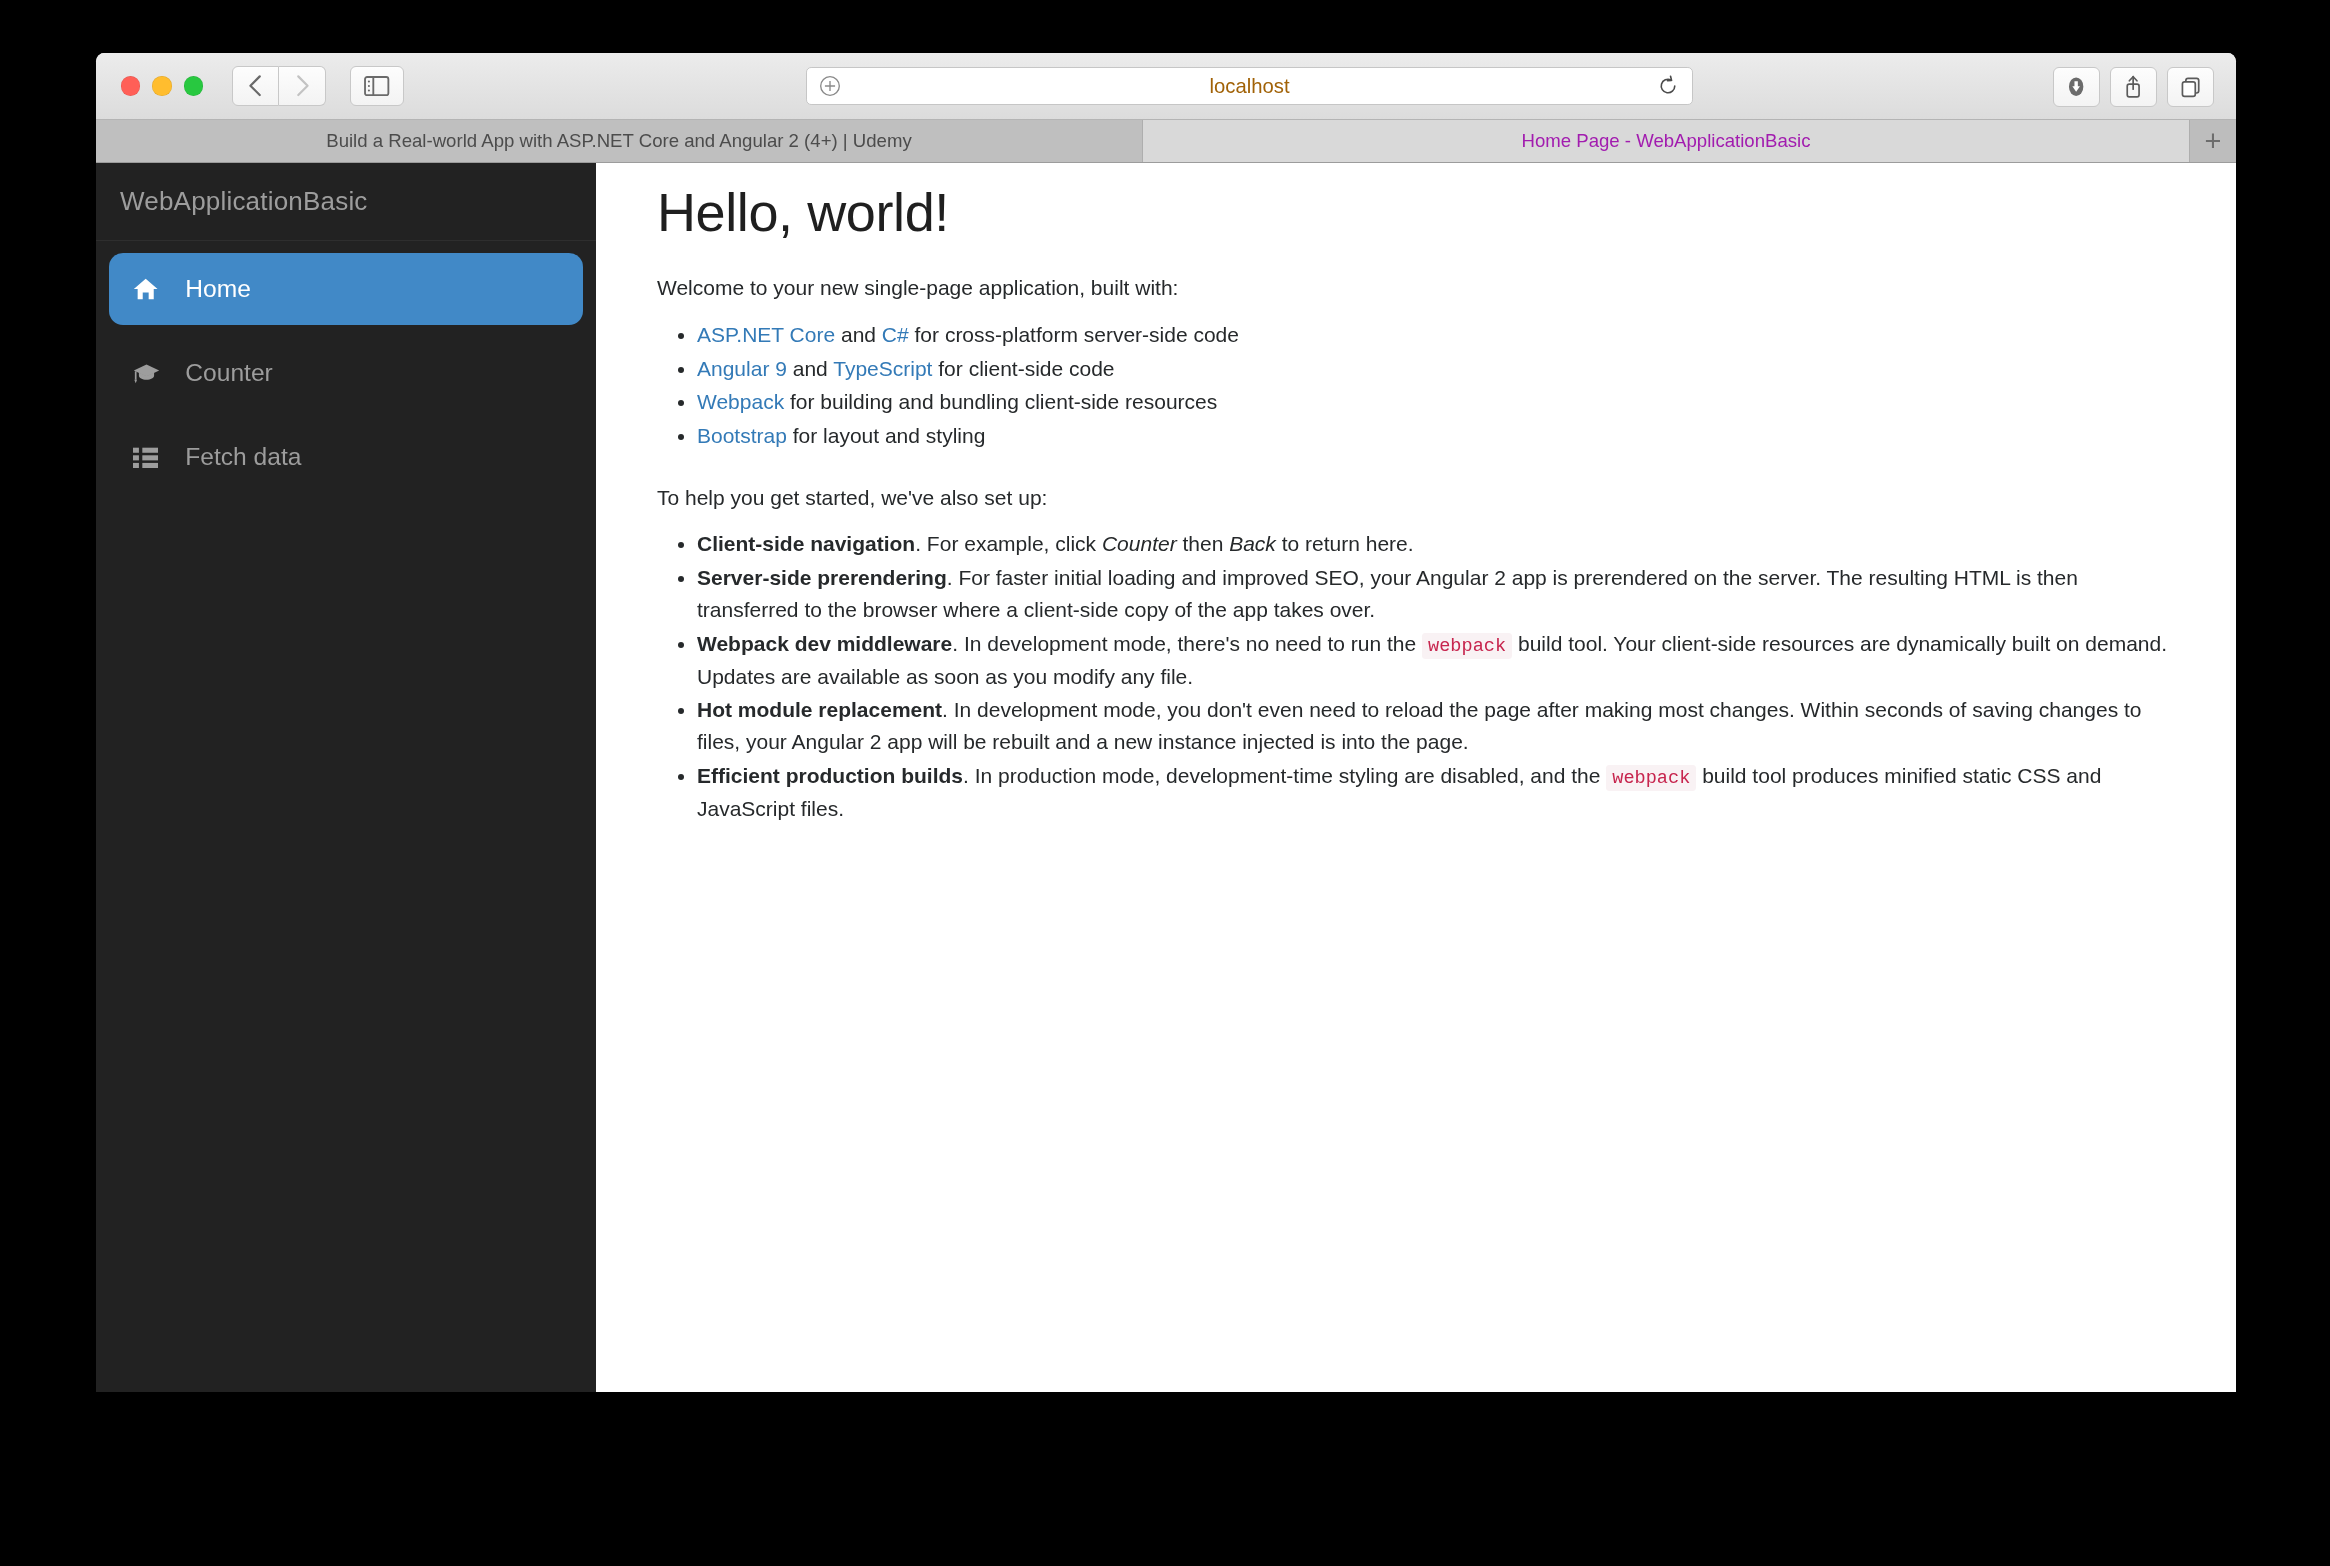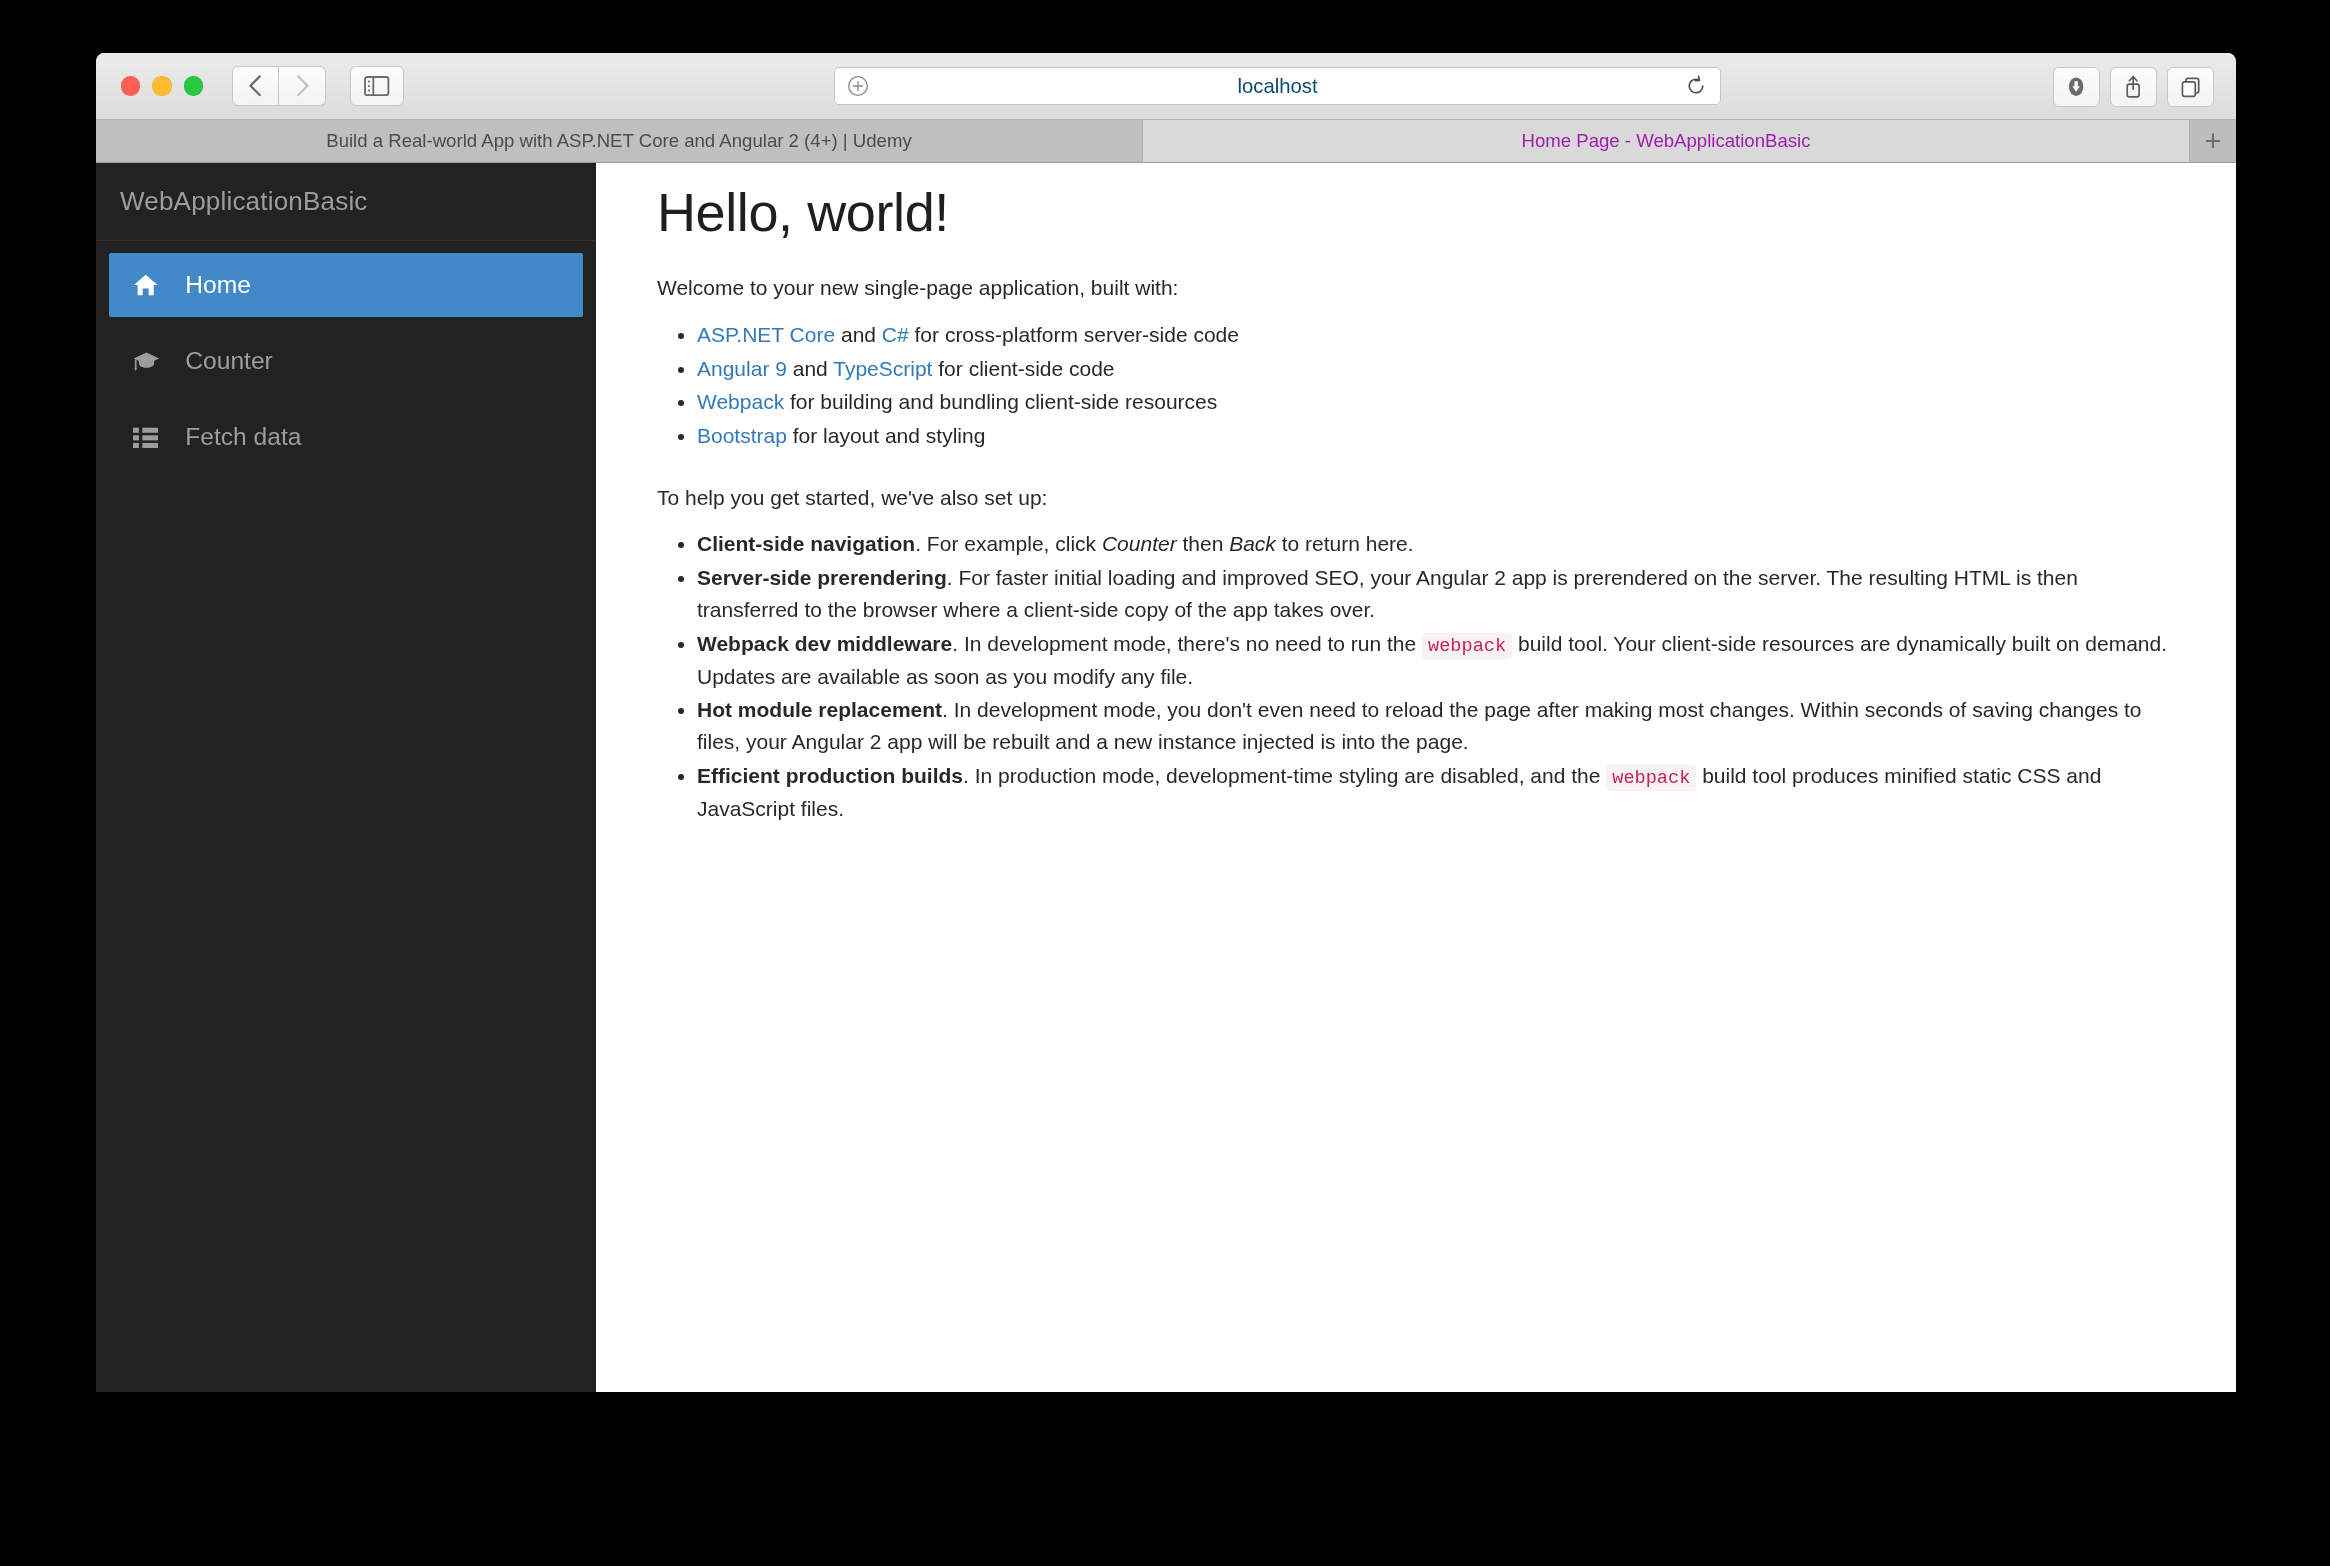--- a/index.html
+++ b/index.html
@@ -73,22 +73,21 @@
     width: 887px;
     height: 38px;
     background: #ffffff;
     border: 0.8px solid #c6c6c6;
     border-radius: 5.1px;
     box-sizing: border-box;
     display: flex;
     align-items: center;
     justify-content: center;
     font-size: 20.3px;
-    color: #0c4a6e;
-    margin-left: 28px;
+    color: #a16207;
   }
   #url-bar .url-left-icon {
     position: absolute; left: 12px; top: 50%; transform: translateY(-50%);
     display: flex; align-items: center;
   }
   #url-bar .url-right-icon {
     position: absolute; right: 13.5px; top: 50%; transform: translateY(-50%);
     display: flex; align-items: center;
   }
 
@@ -161,22 +160,22 @@
   #brand-text {
     color: #9d9d9d;
     font-size: 26px;
     font-weight: 400;
     letter-spacing: 0.2px;
   }
   #nav-list { padding: 12px 12.7px 0 12.7px; }
   .nav-item {
     display: flex;
     align-items: center;
-    height: 64px;
-    border-radius: 2px;
+    height: 72px;
+    border-radius: 14px;
     padding-left: 24px;
     box-sizing: border-box;
     color: #9d9d9d;
     font-size: 24.6px;
     margin-bottom: 12px;
   }
   .nav-item.active {
     background: #4189c7;
     color: #ffffff;
   }

